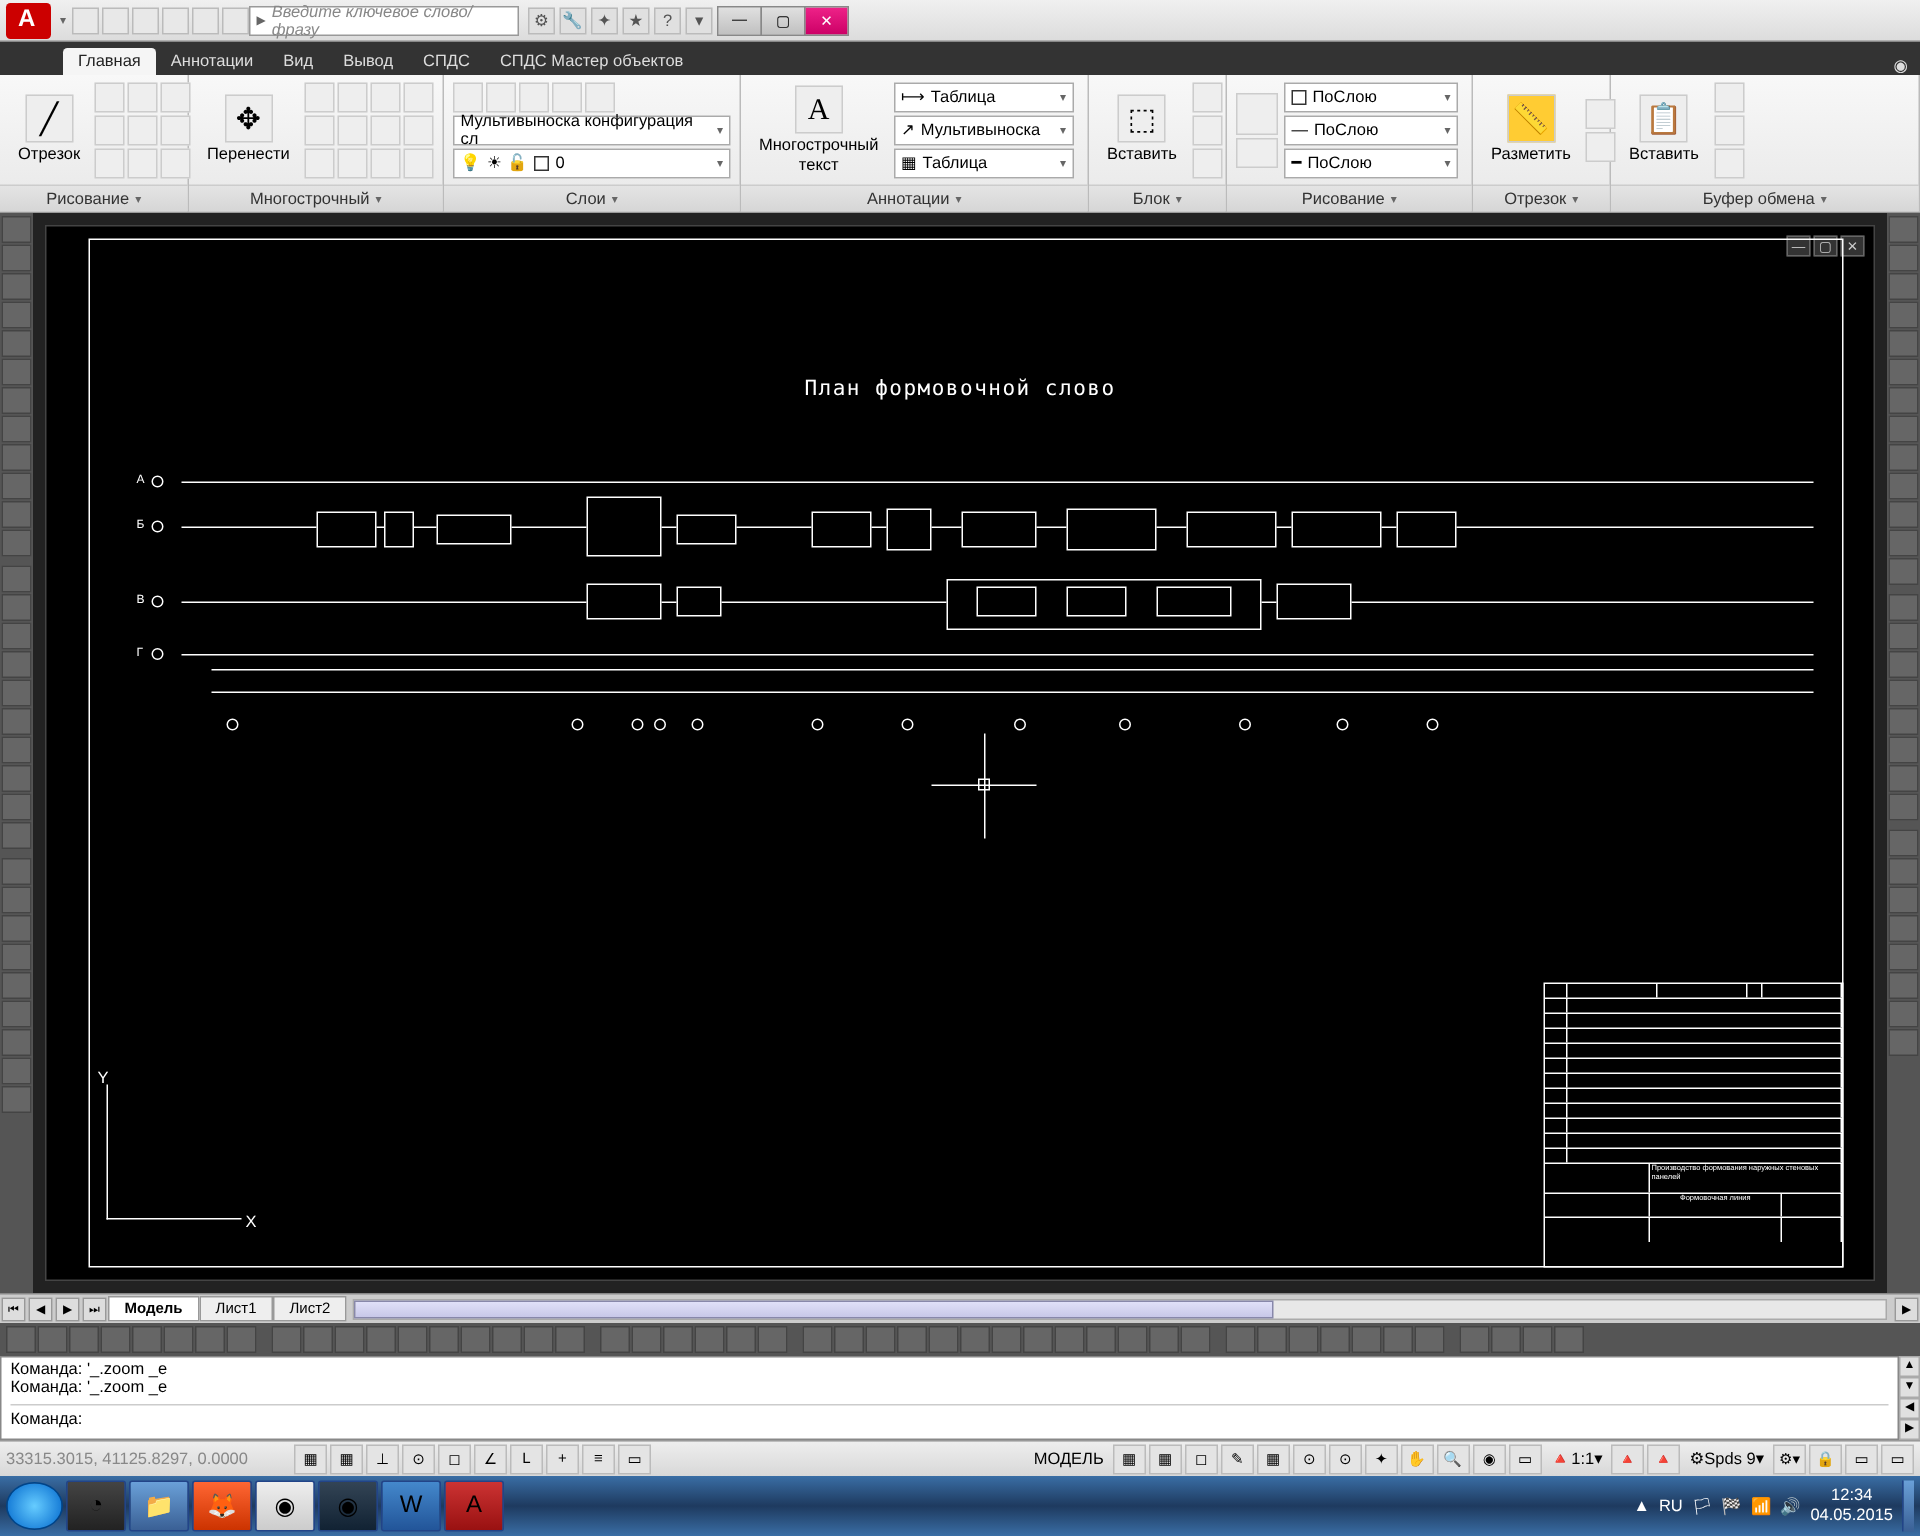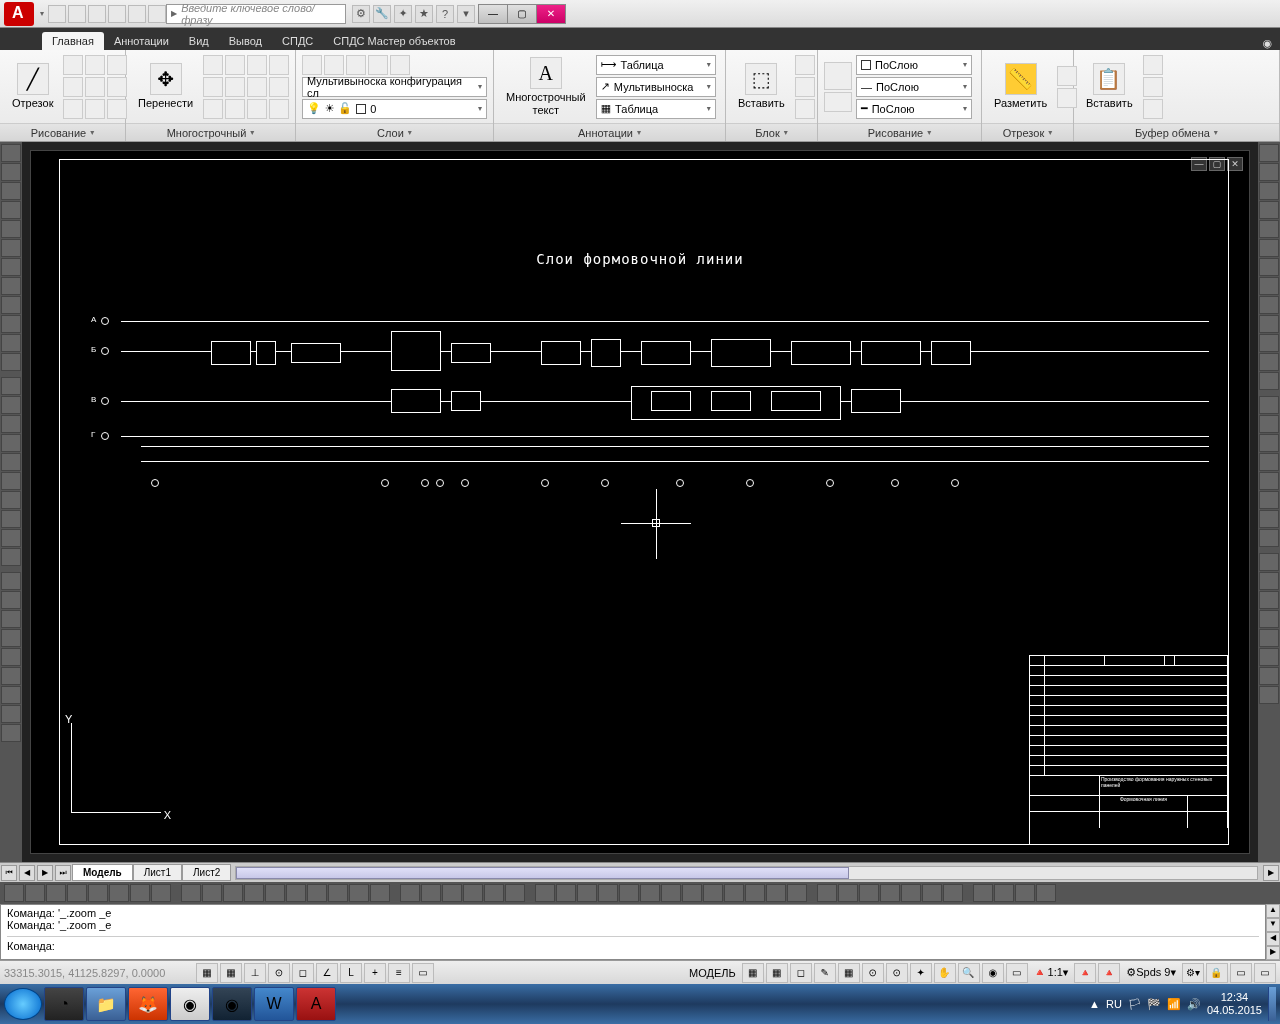--- a/index.html
+++ b/index.html
@@ -354,21 +354,21 @@
   </div>
 
   <div class="canvas-wrap">
     <div class="canvas">
       <div class="win-ctrl">
         <div>—</div>
         <div>▢</div>
         <div>✕</div>
       </div>
       <div class="drawing-frame"></div>
-      <div class="drawing-title">Слои формовочной линии</div>
+      <div class="drawing-title">План формовочной слово</div>
       <div class="plan">
         <div class="plan-line hl" style="top:20px;"></div>
         <div class="plan-line hl" style="top:50px;"></div>
         <div class="plan-line hl" style="top:100px;"></div>
         <div class="plan-line hl" style="top:135px;"></div>
         <div class="plan-line hl" style="top:145px;left:50px;"></div>
         <div class="plan-line hl" style="top:160px;left:50px;"></div>
 
         <div class="marker" style="top:16px;left:10px;"></div>
           <div class="label" style="top:14px;left:0;">А</div>

